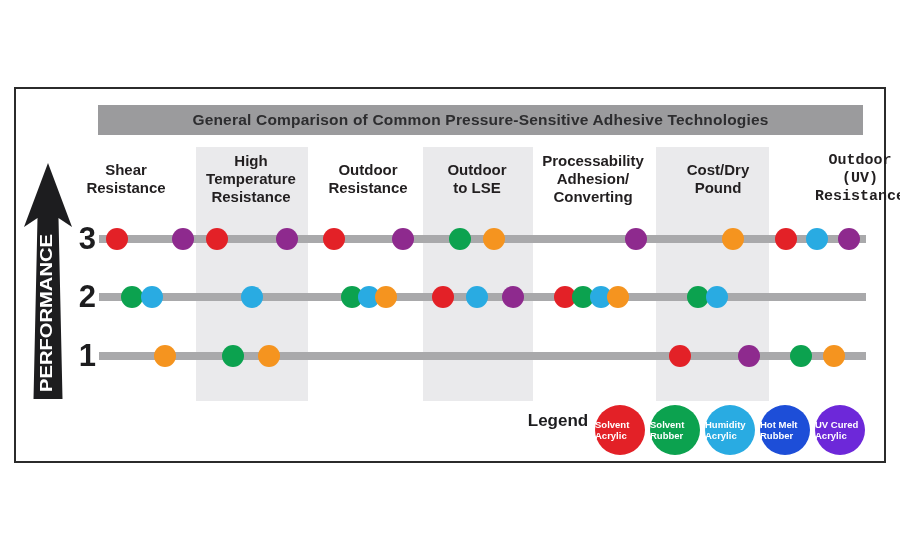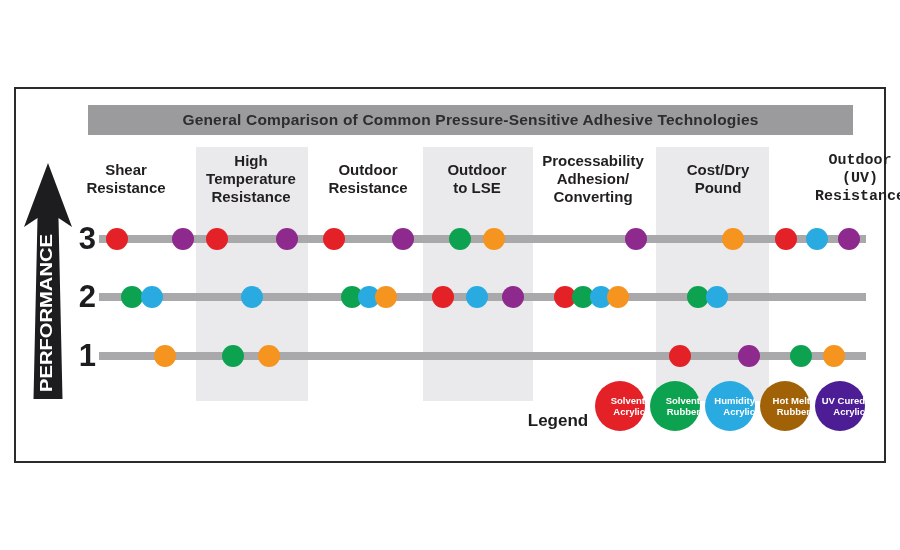--- a/index.html
+++ b/index.html
@@ -5,21 +5,21 @@
   html,body{margin:0;padding:0;background:#fff;}
   .canvas{
     position:relative;width:900px;height:550px;background:#ffffff;
     font-family:"Liberation Sans", sans-serif;overflow:hidden;
   }
   .frame{
     position:absolute;left:14px;top:87px;width:868px;height:372px;
     background:#ffffff;border:2px solid #2b2b2b;
   }
   .title-bar{
-    position:absolute;left:88px;top:105px;width:765px;height:30px;
+    position:absolute;left:98px;top:105px;width:765px;height:30px;
     background:#9b9b9d;display:flex;align-items:center;justify-content:center;
     font-size:15.5px;font-weight:bold;color:#2d2d2f;letter-spacing:.2px;
   }
   .band{position:absolute;top:147px;height:254px;background:#eaeaec;}
   .col-header{
     position:absolute;top:146px;height:66px;display:flex;flex-direction:column;
     align-items:center;justify-content:center;text-align:center;
     font-size:15px;font-weight:bold;color:#221f20;line-height:1.18;z-index:3;
   }
   .level-label{
@@ -27,22 +27,22 @@
     font-size:31px;font-weight:bold;color:#1d1d1f;line-height:40px;z-index:3;
   }
   .row-line{position:absolute;left:99px;width:767px;height:8px;background:#a9a9ab;z-index:2;}
   .dot{position:absolute;width:22px;height:22px;border-radius:50%;z-index:4;}
   .perf-arrow{position:absolute;left:22px;top:163px;z-index:3;}
   .legend-label{
     position:absolute;left:522px;top:411px;width:72px;text-align:center;
     font-size:17px;font-weight:bold;color:#1d1d1f;
   }
   .legend-dot{
-    position:absolute;top:381px;width:50px;height:50px;border-radius:50%;
-    display:flex;flex-direction:column;align-items:flex-end;justify-content:center;
+    position:absolute;top:405px;width:50px;height:50px;border-radius:50%;
+    display:flex;flex-direction:column;align-items:flex-start;justify-content:center;
     color:#fff;font-size:9.5px;font-weight:bold;line-height:1.2;text-align:center;
   }
 </style>
 </head>
 <body>
 
 <div class="canvas">
   <div class="frame"></div>
 
   <div class="title-bar">General Comparison of Common Pressure-Sensitive Adhesive Technologies</div>
@@ -146,22 +146,22 @@
         <div class="">Acrylic</div>
       </div>
       <div class="legend-dot" style="left: 650px; background: rgb(12, 162, 79);">
         <div class="">Solvent</div>
         <div class="">Rubber</div>
       </div>
       <div class="legend-dot" style="left: 705px; background: rgb(41, 171, 226);">
         <div class="">Humidity</div>
         <div class="">Acrylic</div>
       </div>
-      <div class="legend-dot" style="left: 760px; background: #a16207;">
+      <div class="legend-dot" style="left: 760px; background: #1d4ed8;">
         <div class="">Hot Melt</div>
         <div class="">Rubber</div>
       </div>
-      <div class="legend-dot" style="left: 815px; background: #4c1d95;">
+      <div class="legend-dot" style="left: 815px; background: #6d28d9;">
         <div class="">UV Cured</div>
         <div class="">Acrylic</div>
       </div>
     </div>
 </div>
 
 </body></html>

